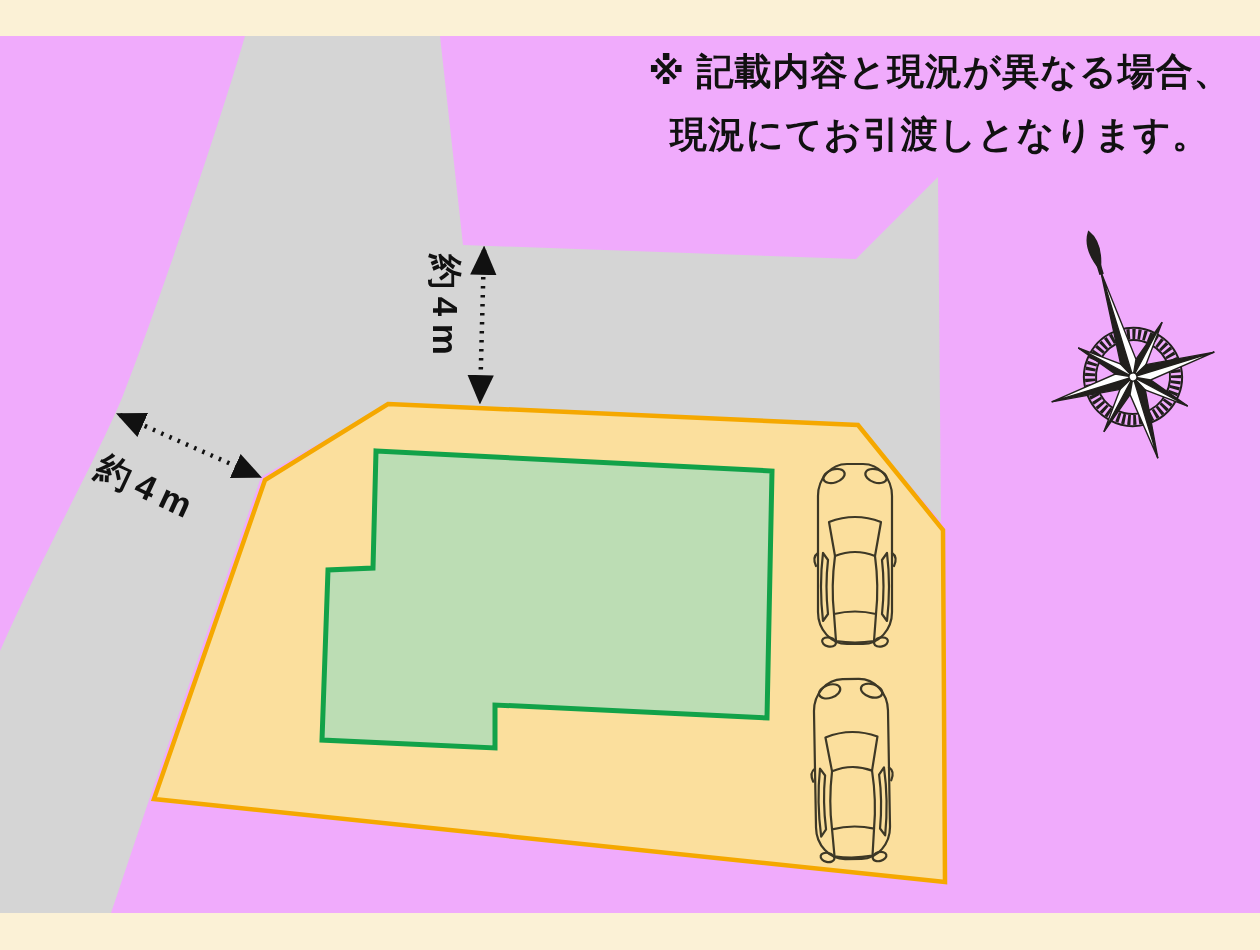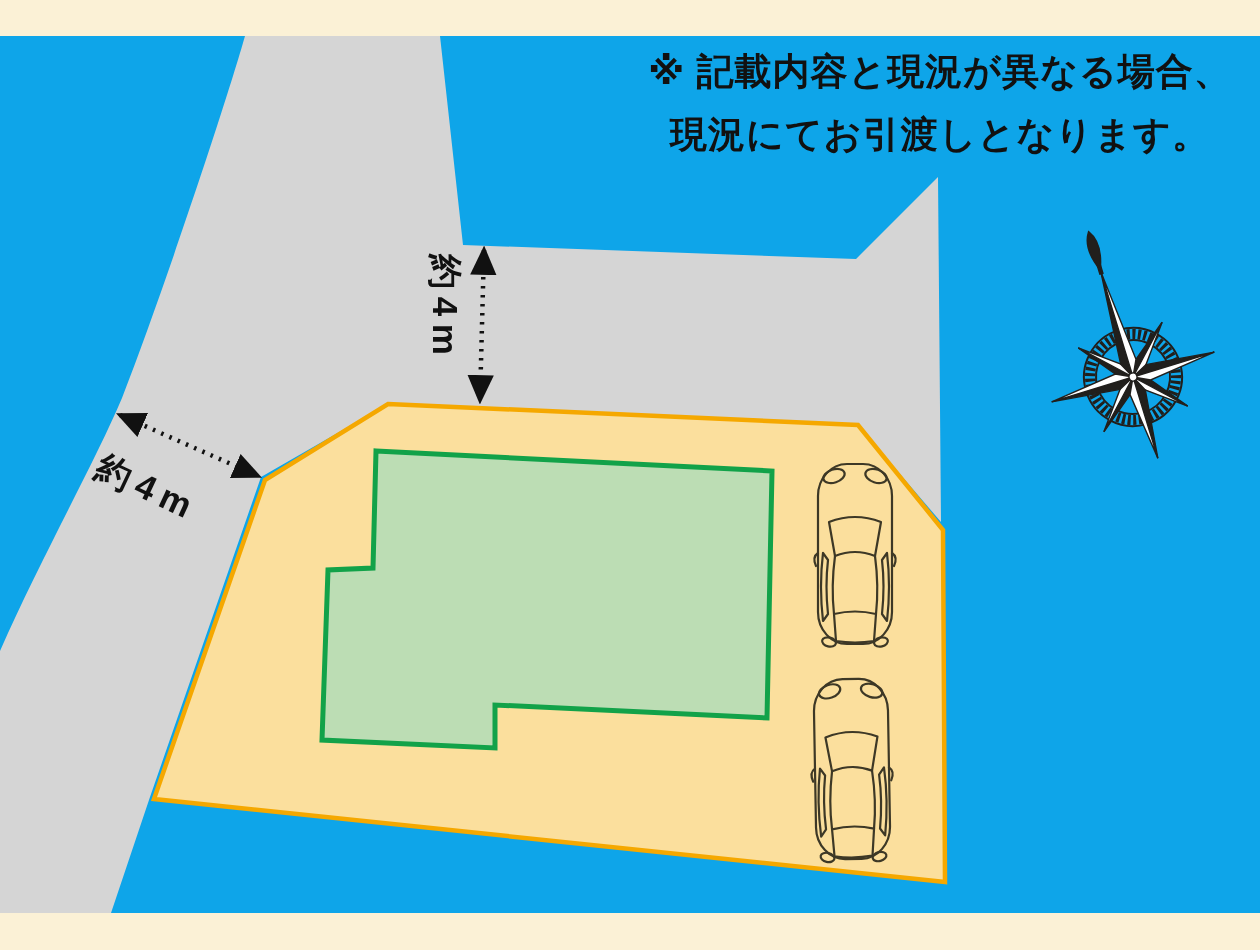--- a/index.html
+++ b/index.html
@@ -1,17 +1,17 @@
 <!DOCTYPE html>
 <html><head>
 <meta charset="utf-8">
 <style>
   html,body{margin:0;padding:0;background:#ffffff;}
   .canvas{
-    position:relative;width:1260px;height:950px;overflow:hidden;background:#0ea5e9;
+    position:relative;width:1260px;height:950px;overflow:hidden;background:#f0abfc;
     font-family:"Liberation Sans","DejaVu Sans",sans-serif;
   }
   .band{position:absolute;left:0;width:1260px;}
   .band-top{top:0;height:36px;}
   .band-bottom{top:913px;height:37px;}
   .plan-svg{position:absolute;left:0;top:0;}
   .note{
     position:absolute;top:40px;left:615px;width:650px;text-align:center;
     font-size:37px;font-weight:700;line-height:63px;letter-spacing:1px;color:#111;
   }

